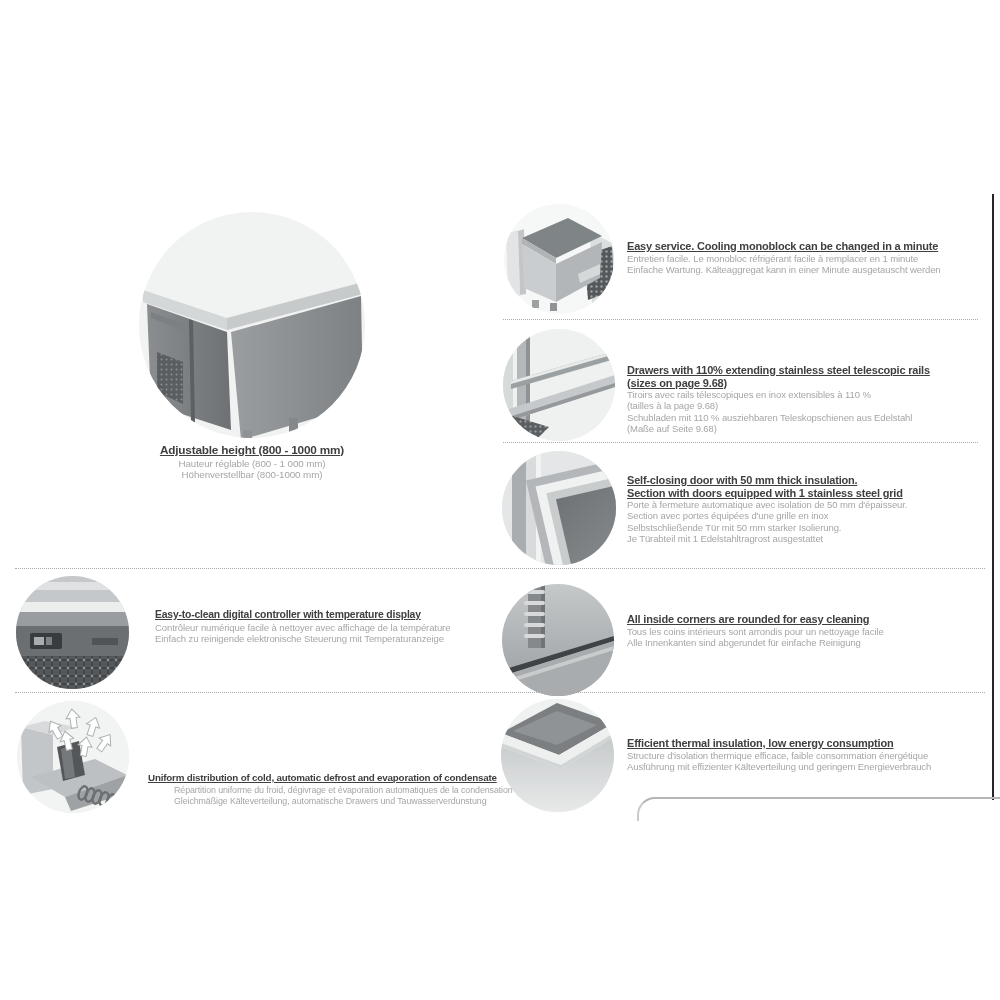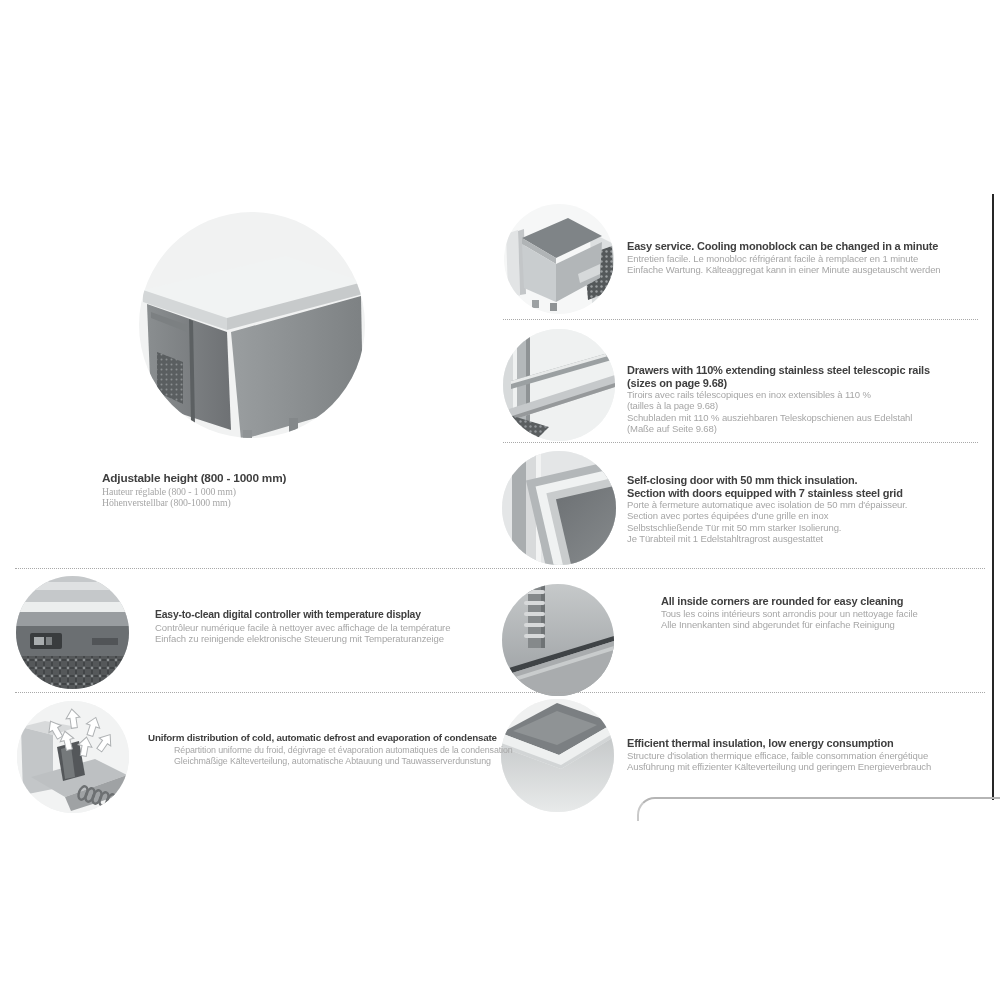--- a/index.html
+++ b/index.html
@@ -1,28 +1,28 @@
 <!DOCTYPE html>
 <html><head>
 <meta charset="utf-8">
 <style>
   html,body{margin:0;padding:0;background:#fff;}
   .page{position:relative;width:1000px;height:1000px;background:#ffffff;
         font-family:"Liberation Sans",sans-serif;overflow:hidden;}
   .circle{position:absolute;border-radius:50%;overflow:hidden;background:#f1f2f2;}
   .photo-svg{display:block;}
   .tblock{position:absolute;white-space:nowrap;}
-  .t-en{font-weight:bold;color:#3f3f3f;font-size:11px;line-height:12.6px;letter-spacing:-0.2px;}
+  .t-en{font-weight:bold;color:#3f3f3f;font-size:11px;line-height:12.6px;letter-spacing:-0.2px;text-decoration:underline;}
   .t-sub{color:#a6a6a6;font-size:9.5px;line-height:11.3px;letter-spacing:-0.1px;}
   .t-en.sm{font-size:10.4px;}
   .t-en.xs{font-size:9.8px;}
   .t-sub.xs{font-size:8.9px;margin-left:26px;}
-  .caption{position:absolute;left:102px;top:472px;width:300px;}
+  .caption{position:absolute;left:102px;top:444px;width:300px;text-align:center;}
   .caption .t-en{font-size:11.8px;line-height:13.5px;}
-  .caption .t-sub{font-size:9.8px;line-height:11.5px;font-family:Liberation Serif, serif;}
+  .caption .t-sub{font-size:9.8px;line-height:11.5px;}
   .dotted{position:absolute;height:0;border-top:1px dotted #a9a9a9;}
   .vline{position:absolute;left:992px;top:194px;width:2px;height:606px;background:#262626;}
   .panel-corner{position:absolute;left:637px;top:797px;width:363px;height:22px;
         border-top:2px solid #b5b5b5;border-left:2px solid #c9c9c9;
         border-top-left-radius:18px;}
 </style>
 </head>
 <body>
 
 <div class="page">
@@ -135,21 +135,21 @@
       <g transform="rotate(-13 70 60)">
         <rect x="32" y="20" width="120" height="120" fill="#b3b7b9"></rect>
         <rect x="40" y="28" width="120" height="106" fill="#f0f2f2"></rect>
         <rect x="49" y="37" width="120" height="88" fill="#c9cccd"></rect>
         <rect x="57" y="45" width="120" height="72" fill="url(#dG)"></rect>
       </g>
     </svg>
   </div>
   <div class="tblock" style="left:627px;top:474px;">
     <div class="t-en">Self-closing door with 50 mm thick insulation.</div>
-    <div class="t-en">Section with doors equipped with 7 stainless steel grid</div>
+    <div class="t-en">Section with doors equipped with 1 stainless steel grid</div>
     <div class="t-sub">Porte à fermeture automatique avec isolation de 50 mm d'épaisseur.</div>
     <div class="t-sub">Section avec portes équipées d'une grille en inox</div>
     <div class="t-sub">Selbstschließende Tür mit 50 mm starker Isolierung.</div>
     <div class="t-sub">Je Türabteil mit 1 Edelstahltragrost ausgestattet</div>
   </div>
   <div class="dotted" style="left:15px;top:568px;width:970px;"></div>
 
   <div class="circle" style="left:502px;top:584px;width:112px;height:112px;">
     <svg class="photo-svg" width="112" height="112" viewBox="0 0 112 112">
       <defs>
@@ -164,21 +164,21 @@
       <rect x="22" y="6" width="21" height="4" rx="2" fill="#d7d9da"></rect>
       <rect x="22" y="17" width="21" height="4" rx="2" fill="#d7d9da"></rect>
       <rect x="22" y="28" width="21" height="4" rx="2" fill="#d7d9da"></rect>
       <rect x="22" y="39" width="21" height="4" rx="2" fill="#d7d9da"></rect>
       <rect x="22" y="50" width="21" height="4" rx="2" fill="#d7d9da"></rect>
       <polygon points="0,86 112,52 112,57 0,92" fill="#3f4346"></polygon>
       <polygon points="0,92 112,57 112,112 0,112" fill="#a9acae"></polygon>
       <polygon points="0,97 112,62 112,66 0,101" fill="#c9cccd"></polygon>
     </svg>
   </div>
-  <div class="tblock" style="left:627px;top:595px;margin-left:34px;">
+  <div class="tblock" style="left:627px;top:613px;">
     <div class="t-en">All inside corners are rounded for easy cleaning</div>
     <div class="t-sub">Tous les coins intérieurs sont arrondis pour un nettoyage facile</div>
     <div class="t-sub">Alle Innenkanten sind abgerundet für einfache Reinigung</div>
   </div>
   <div class="dotted" style="left:15px;top:692px;width:970px;"></div>
 
   <div class="circle" style="left:501px;top:699px;width:113px;height:113px;">
     <svg class="photo-svg" width="113" height="113" viewBox="0 0 113 113">
       <defs>
         <linearGradient id="iG" x1="0" y1="0" x2="0" y2="1">
@@ -246,22 +246,22 @@
       <g fill="#ffffff" stroke="#aeb1b3" stroke-width="1">
         <polygon points="0,-9 7,0 3,0 3,10 -3,10 -3,0 -7,0" transform="translate(38,28) rotate(-30)"></polygon>
         <polygon points="0,-9 7,0 3,0 3,10 -3,10 -3,0 -7,0" transform="translate(56,17) rotate(-8)"></polygon>
         <polygon points="0,-9 7,0 3,0 3,10 -3,10 -3,0 -7,0" transform="translate(76,25) rotate(18)"></polygon>
         <polygon points="0,-9 7,0 3,0 3,10 -3,10 -3,0 -7,0" transform="translate(88,41) rotate(35)"></polygon>
         <polygon points="0,-9 7,0 3,0 3,10 -3,10 -3,0 -7,0" transform="translate(50,39) rotate(-14)"></polygon>
         <polygon points="0,-9 7,0 3,0 3,10 -3,10 -3,0 -7,0" transform="translate(68,45) rotate(10)"></polygon>
       </g>
     </svg>
   </div>
-  <div class="tblock" style="left:148px;top:732px;">
+  <div class="tblock" style="left:148px;top:772px;">
     <div class="t-en xs">Uniform distribution of cold, automatic defrost and evaporation of condensate</div>
     <div class="t-sub xs">Répartition uniforme du froid, dégivrage et évaporation automatiques de la condensation</div>
-    <div class="t-sub xs">Gleichmäßige Kälteverteilung, automatische Abtauung und Tauwasserverdunstung</div>
+    <div class="t-sub xs">Gleichmäßige Kälteverteilung, automatische Drawers und Tauwasserverdunstung</div>
   </div>
 
   <div class="vline"></div>
   <div class="panel-corner"></div>
 
 </div>
 
 </body></html>

